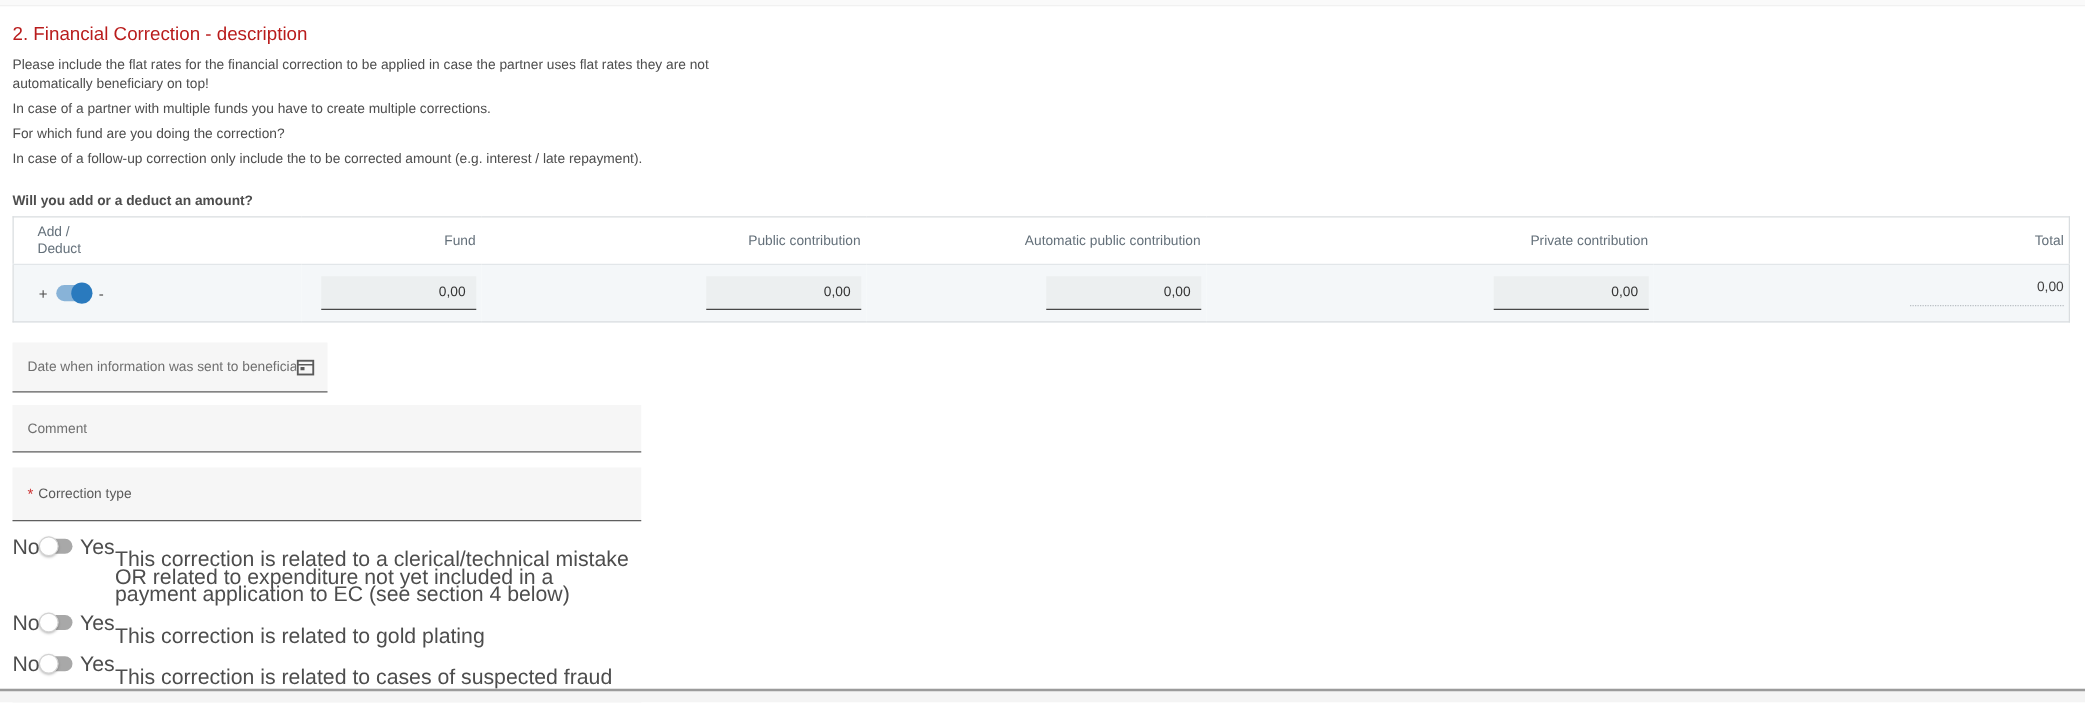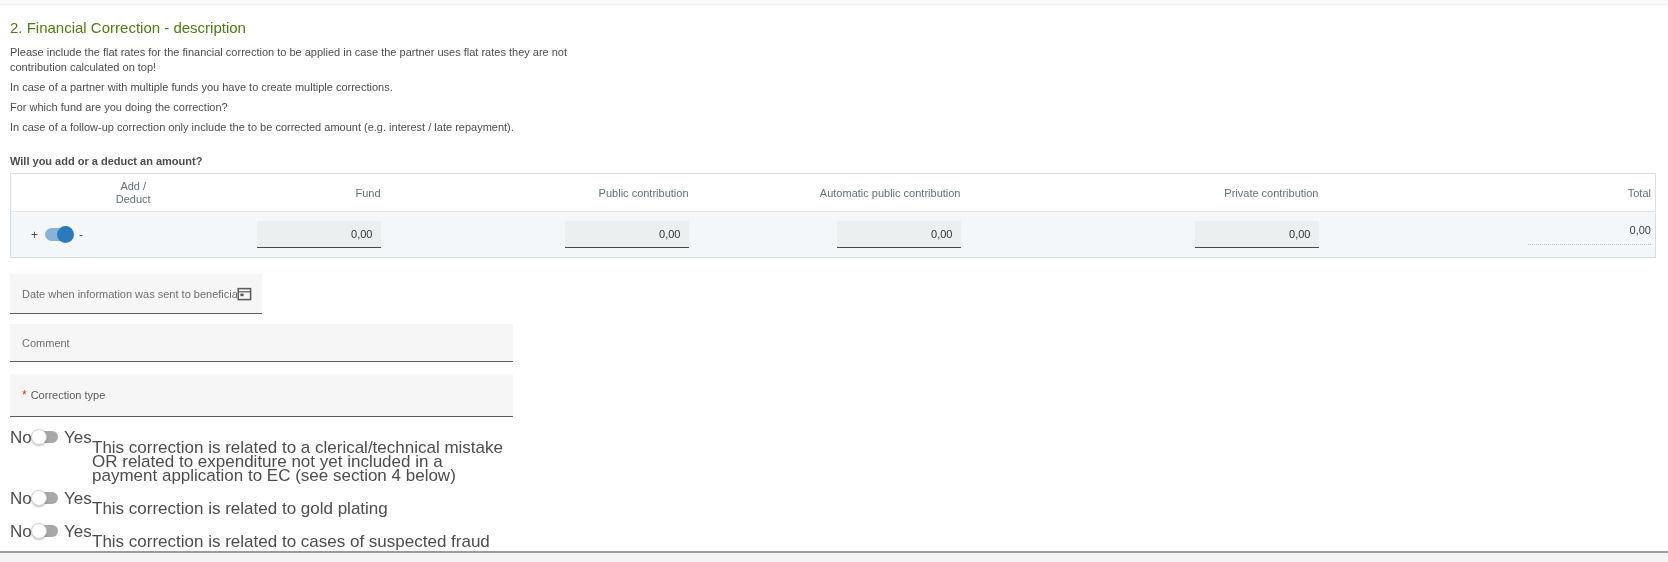--- a/index.html
+++ b/index.html
@@ -15,21 +15,21 @@
     height: 5px; width: 100%;
     background: #fafafa;
     border-bottom: 1px solid #f1f1f1;
   }
   .content { padding-left: 10px; }
 
   h1.page-title {
     margin-top: 14px;
     font-size: 15px;
     font-weight: 400;
-    color: #4d7c0f;
+    color: #b91c1c;
   }
   .intro { margin-top: 9px; font-size: 11px; line-height: 15px; color: #4d4d4d; }
   .intro p { margin-top: 5px; }
   .intro p:first-child { margin-top: 0; }
 
   .question { margin-top: 20px; font-size: 11px; color: #4d4d4d; font-weight: bold; }
 
   table.amounts {
     margin-top: 6px;
     width: 1646px;
@@ -42,21 +42,21 @@
     height: 38px;
     font-size: 11px;
     font-weight: 400;
     color: #64707a;
     text-align: right;
     padding-right: 4px;
     vertical-align: middle;
     border-bottom: 1px solid #e2e6e9;
   }
   table.amounts th.first {
-    text-align: center;
+    text-align: left;
     padding-left: 19px;
   }
   table.amounts th.first span { display: inline-block; max-width: 46px; line-height: 13px; }
   table.amounts td {
     height: 46px;
     background: #f4f7f9;
     text-align: right;
     padding-right: 4px;
     vertical-align: middle;
     font-size: 11px;
@@ -176,21 +176,21 @@
 
 <div class="top-strip"></div>
 
 <div class="content">
 
   <h1 class="page-title">2. Financial Correction - description</h1>
 
   <div class="intro">
     <p>
       <span>Please include the flat rates for the financial correction to be applied in case the partner uses flat rates they are not</span><br>
-      <span>contribution calculated on top!</span>
+      <span>automatically beneficiary on top!</span>
     </p>
     <p>In case of a partner with multiple funds you have to create multiple corrections.</p>
     <p>For which fund are you doing the correction?</p>
     <p>In case of a follow-up correction only include the to be corrected amount (e.g. interest / late repayment).</p>
   </div>
 
   <div class="question">Will you add or a deduct an amount?</div>
 
   <table class="amounts">
     <colgroup>

